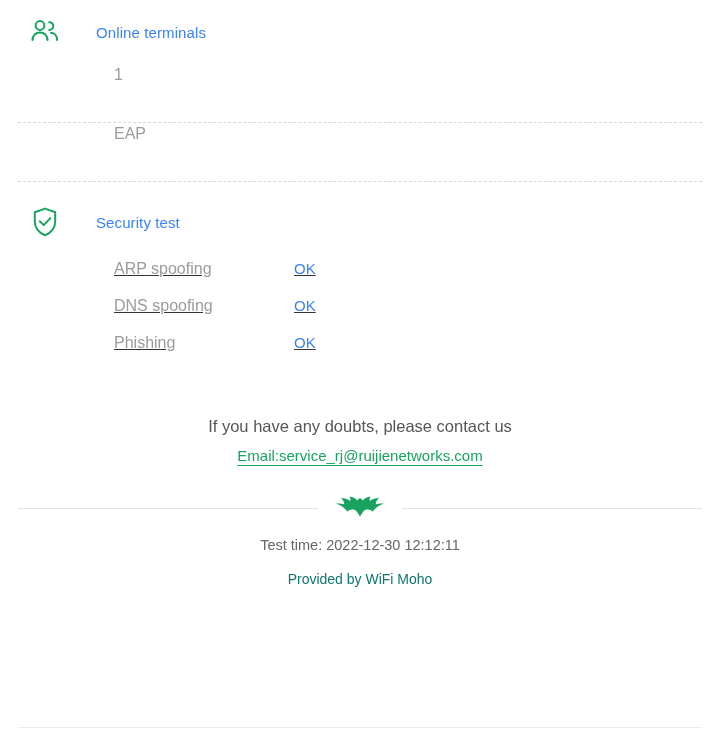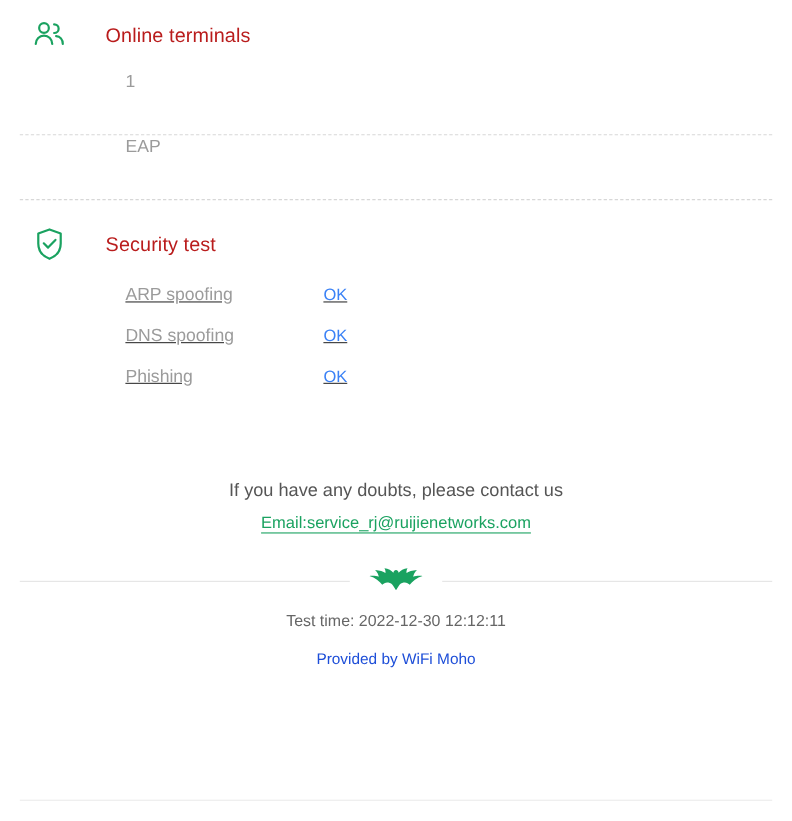--- a/index.html
+++ b/index.html
@@ -35,22 +35,22 @@
   }
   .section-icon {
     width: 44px;
     min-width: 44px;
     display: flex;
     align-items: center;
     justify-content: flex-start;
     padding-left: 12px;
   }
   .section-title {
-    font-size: 18px;
-    color: #b91c1c;
+    font-size: 15px;
+    color: #3b82f6;
     margin-left: 34px;
     letter-spacing: 0.1px;
   }
   .section-body {
     padding-left: 96px;
   }
   .value-line {
     font-size: 16px;
     color: #9b9b9b;
     line-height: 22px;
@@ -83,21 +83,21 @@
     font-size: 16px;
     color: #9b9b9b;
   }
   .test-status {
     font-size: 15px;
     color: #3b82f6;
   }
 
   
   .footer {
-    margin-top: 64px;
+    margin-top: 44px;
     text-align: center;
   }
   .contact-text {
     font-size: 16.5px;
     color: #555555;
     line-height: 26px;
   }
   .contact-email {
     display: inline-block;
     margin-top: 8px;
@@ -135,21 +135,21 @@
 
   .meta-line {
     text-align: center;
     font-size: 14.5px;
     color: #666666;
     margin-top: 12px;
   }
   .meta-line.second {
     margin-top: 18px;
     font-size: 14px;
-    color: #1d4ed8;
+    color: #0f766e;
   }
 
   .bottom-rule {
     position: absolute;
     left: 18px;
     right: 18px;
     bottom: 18px;
     border-top: 1px solid #ececec;
   }
 

